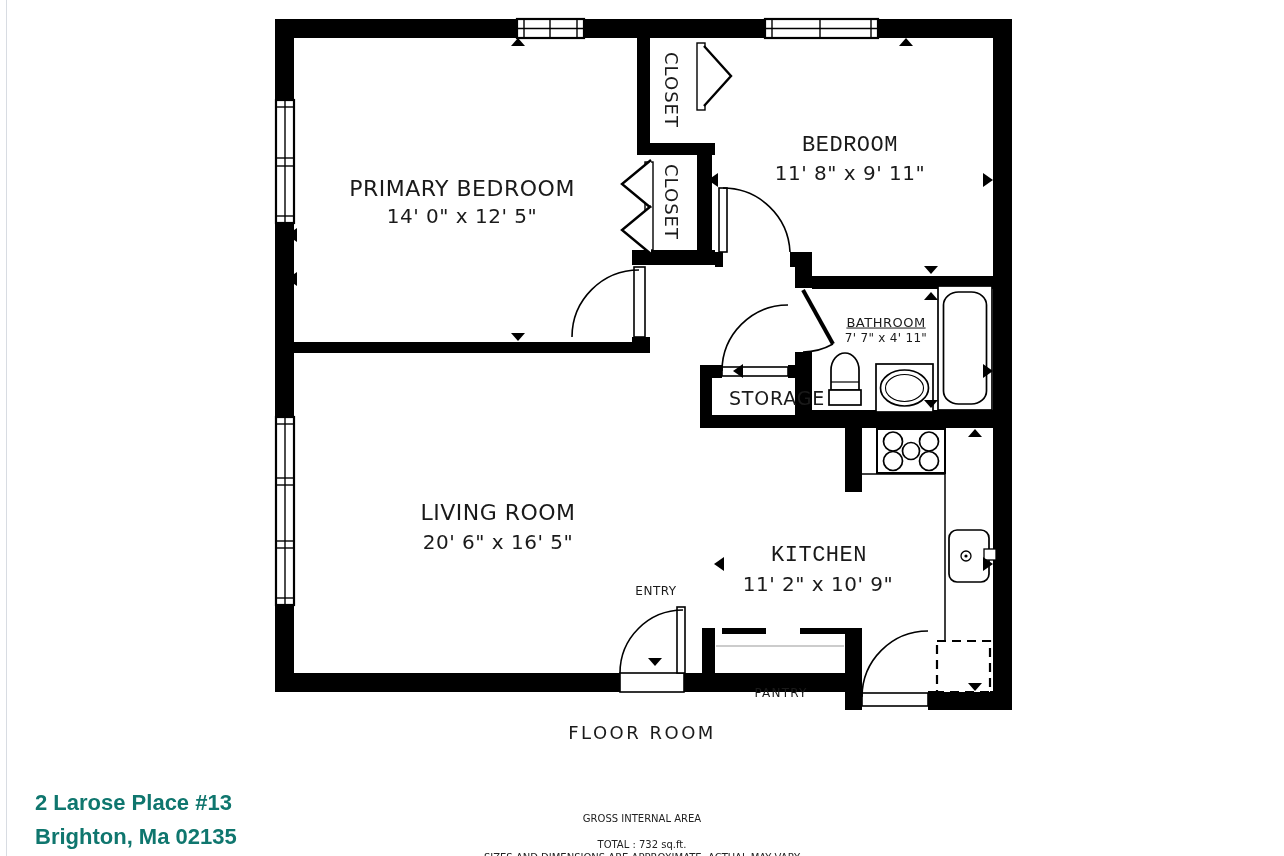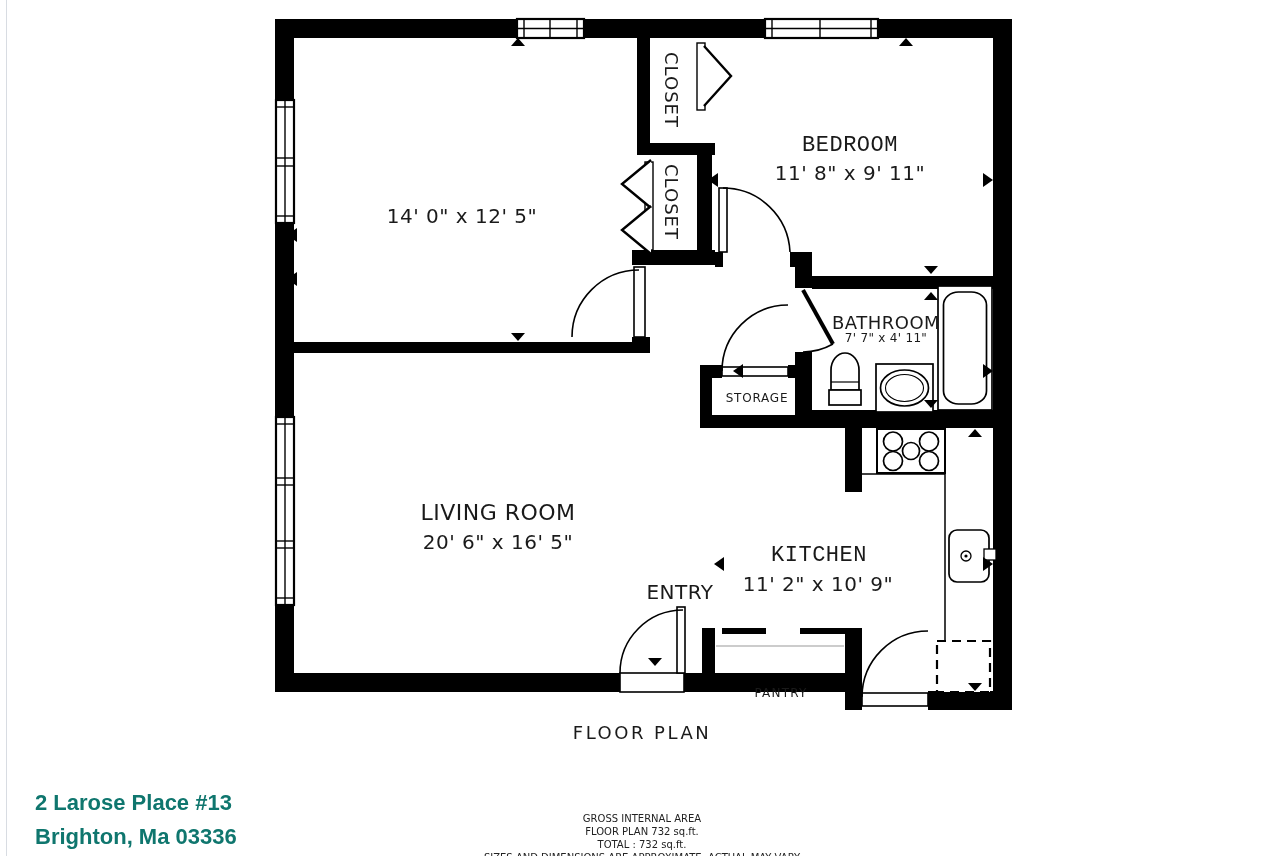--- a/index.html
+++ b/index.html
@@ -5,26 +5,26 @@
   html,body{margin:0;padding:0;background:#fff;}
   body{width:1284px;height:856px;overflow:hidden;position:relative;
        font-family:"DejaVu Sans","Liberation Sans",sans-serif;color:#1a1a1a;}
   .canvas{position:absolute;inset:0;width:1284px;height:856px;background:#fff;}
   .page-edge{position:absolute;left:6px;top:0;width:1px;height:856px;background:#d8dce2;}
   svg.plan{position:absolute;left:0;top:0;}
   .label{position:absolute;transform:translate(-50%,-50%);white-space:nowrap;
          color:#1a1a1a;text-align:center;line-height:1.15;}
   .room-name{font-size:22px;letter-spacing:.5px;}
   .room-dim{font-size:20px;letter-spacing:.5px;}
-  .small-name{font-size:18px;letter-spacing:.5px;}
+  .small-name{font-size:13px;letter-spacing:.5px;text-decoration:underline;}
   .small-dim{font-size:12px;letter-spacing:.3px;}
   .closet-label{font-size:18px;letter-spacing:1px;transform:translate(-50%,-50%) rotate(90deg);}
-  .entry-label{font-size:20px;letter-spacing:.5px;margin-left:24px;}
+  .entry-label{font-size:12px;letter-spacing:.5px;}
   .pantry-label{font-size:12px;letter-spacing:1.2px;}
-  .storage-label{font-size:12px;letter-spacing:.8px;}
+  .storage-label{font-size:19px;letter-spacing:.8px;margin-left:20px;}
   .plan-title{font-size:18px;letter-spacing:2.5px;}
   .address{position:absolute;left:35px;top:786px;font-family:"Liberation Sans",sans-serif;
            font-weight:600;font-size:22px;line-height:34px;color:#0f766e;}
   .footer{position:absolute;left:0;width:1284px;text-align:center;
           font-size:10px;line-height:13px;color:#222;}
   .f1{top:812px;} .f2{top:825px;} .f3{top:838px;} .f4{top:851px;}
 </style>
 </head>
 <body>
 
@@ -187,20 +187,21 @@
       <polygon points="983,364 983,378 993,371"></polygon>
       <polygon points="924,400 938,400 931,408"></polygon>
       <polygon points="968,437 982,437 975,429"></polygon>
       <polygon points="724,557 724,571 714,564"></polygon>
       <polygon points="983,557 983,571 993,564"></polygon>
       <polygon points="648,658 662,658 655,666"></polygon>
       <polygon points="968,683 982,683 975,691"></polygon>
     </g>
   </svg>
 
+  <div class="label room-name" style="left:462px;top:189px;">PRIMARY BEDROOM</div>
   <div class="label room-dim" style="left:462px;top:216px;">14' 0" x 12' 5"</div>
 
   <div class="label room-name" style="left:850px;top:146px;font-family:Liberation Mono, monospace;">BEDROOM</div>
   <div class="label room-dim" style="left:850px;top:173px;">11' 8" x 9' 11"</div>
 
   <div class="label closet-label" style="left:671px;top:90px;">CLOSET</div>
   <div class="label closet-label" style="left:671px;top:202px;">CLOSET</div>
 
   <div class="label small-name" style="left:886px;top:323px;">BATHROOM</div>
   <div class="label small-dim" style="left:886px;top:339px;">7' 7" x 4' 11"</div>
@@ -210,24 +211,23 @@
   <div class="label room-name" style="left:498px;top:513px;">LIVING ROOM</div>
   <div class="label room-dim" style="left:498px;top:542px;">20' 6" x 16' 5"</div>
 
   <div class="label room-name" style="left:819px;top:556px;font-family:Liberation Mono, monospace;">KITCHEN</div>
   <div class="label room-dim" style="left:818px;top:584px;">11' 2" x 10' 9"</div>
 
   <div class="label entry-label" style="left:656px;top:592px;">ENTRY</div>
 
   <div class="label pantry-label" style="left:781px;top:662px;margin-top:32px;">PANTRY</div>
 
-  <div class="label plan-title" style="left:642px;top:733px;">FLOOR PLAN</div>
+  <div class="label plan-title" style="left:642px;top:733px;">FLOOR ROOM</div>
 
   <div class="address">
     <div>2 Larose Place #13</div>
-    <div>Brighton, Ma 03336</div>
+    <div>Brighton, Ma 02135</div>
   </div>
 
   <div class="footer f1">GROSS INTERNAL AREA</div>
-  <div class="footer f2">FLOOR PLAN 732 sq.ft.</div>
   <div class="footer f3">TOTAL :  732 sq.ft.</div>
   <div class="footer f4">SIZES AND DIMENSIONS ARE APPROXIMATE, ACTUAL MAY VARY</div>
 </div>
 
 </body></html>

